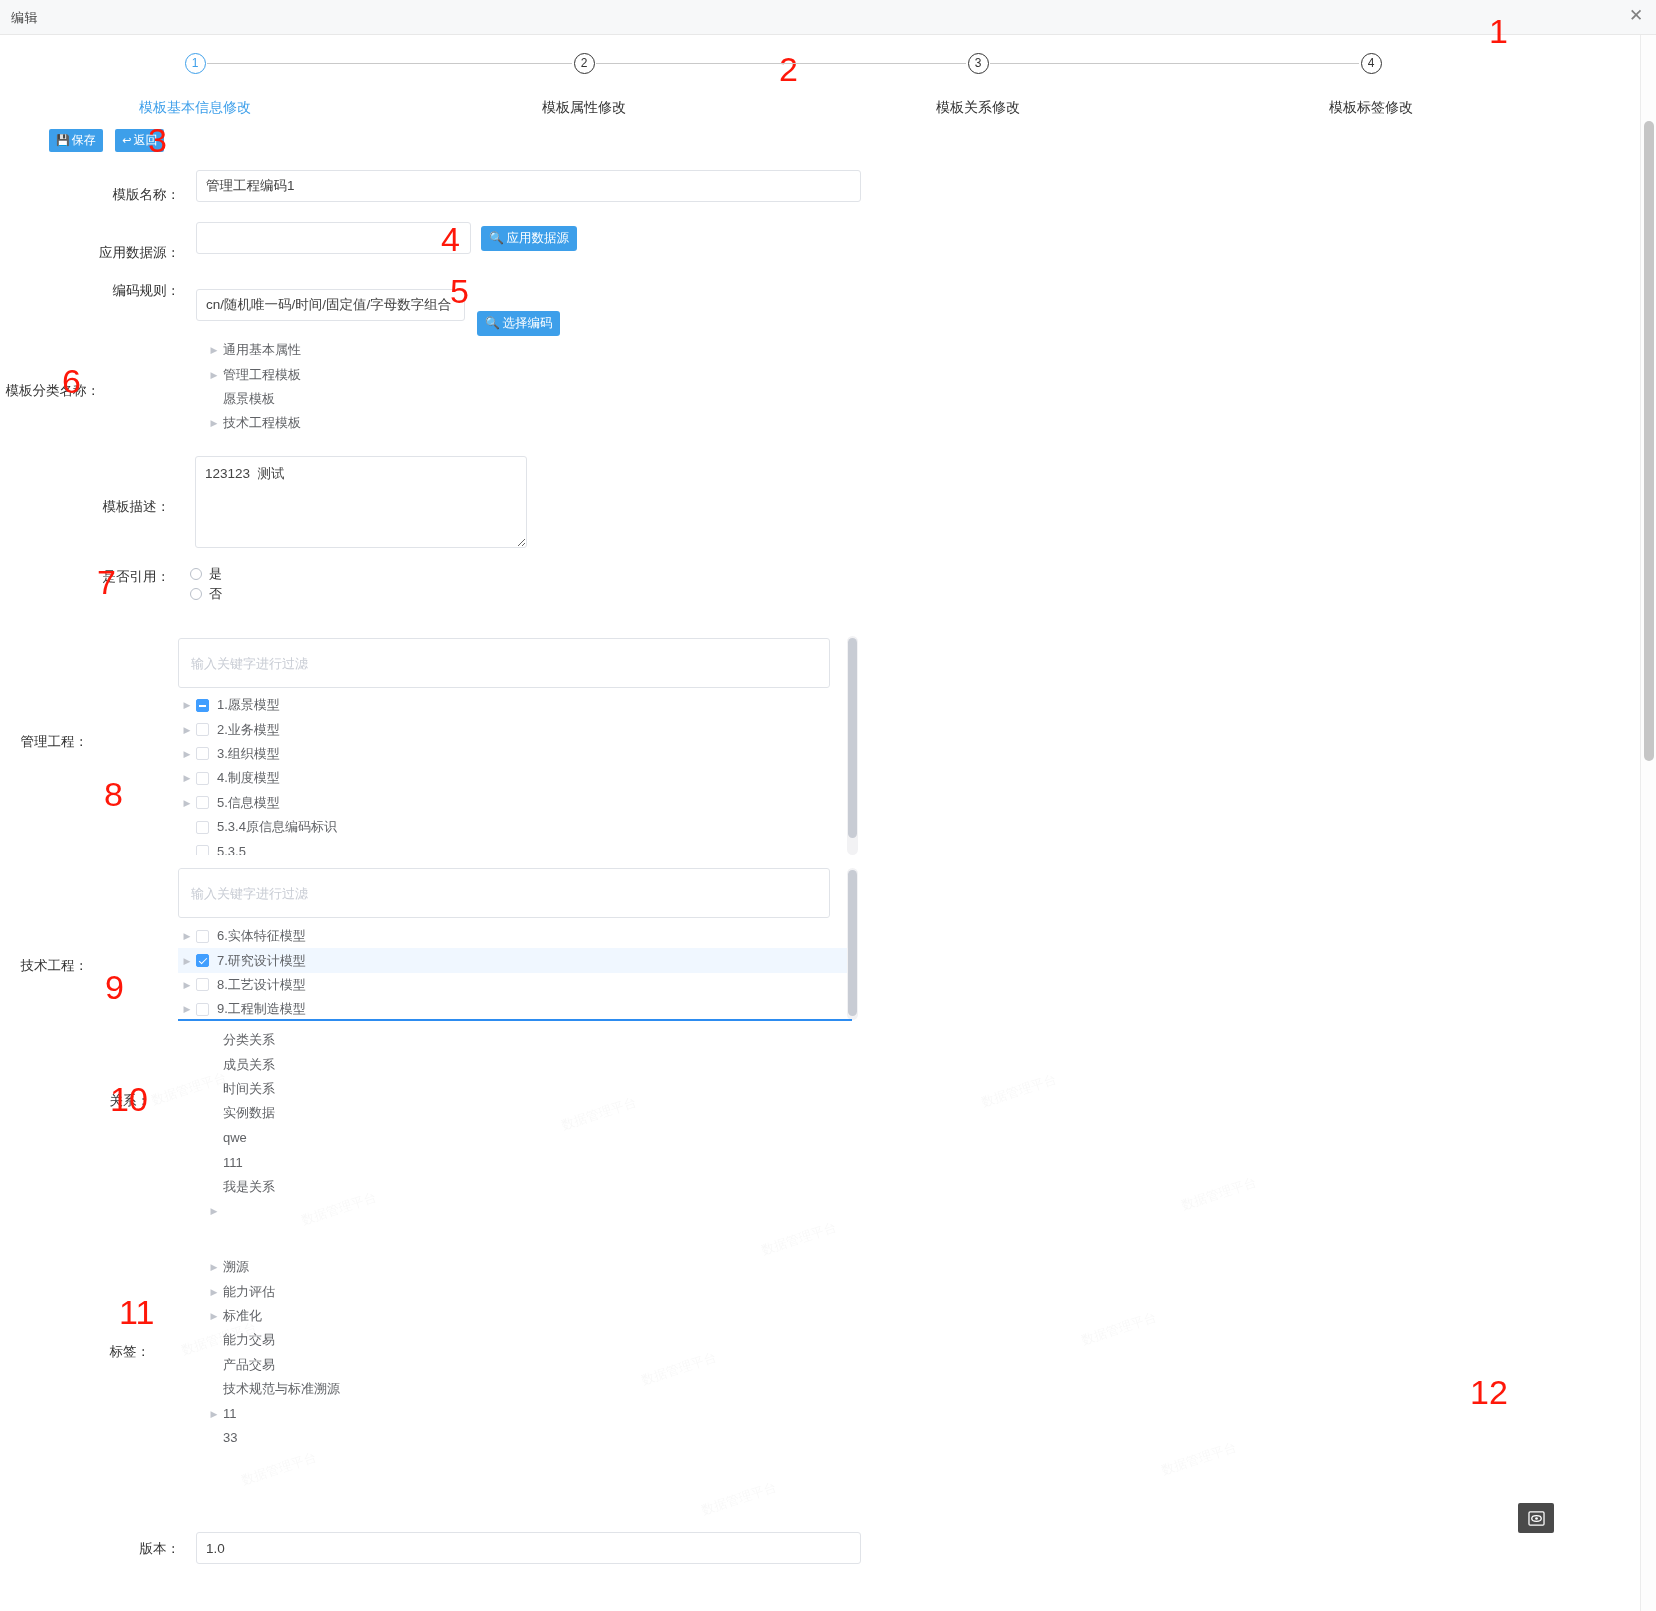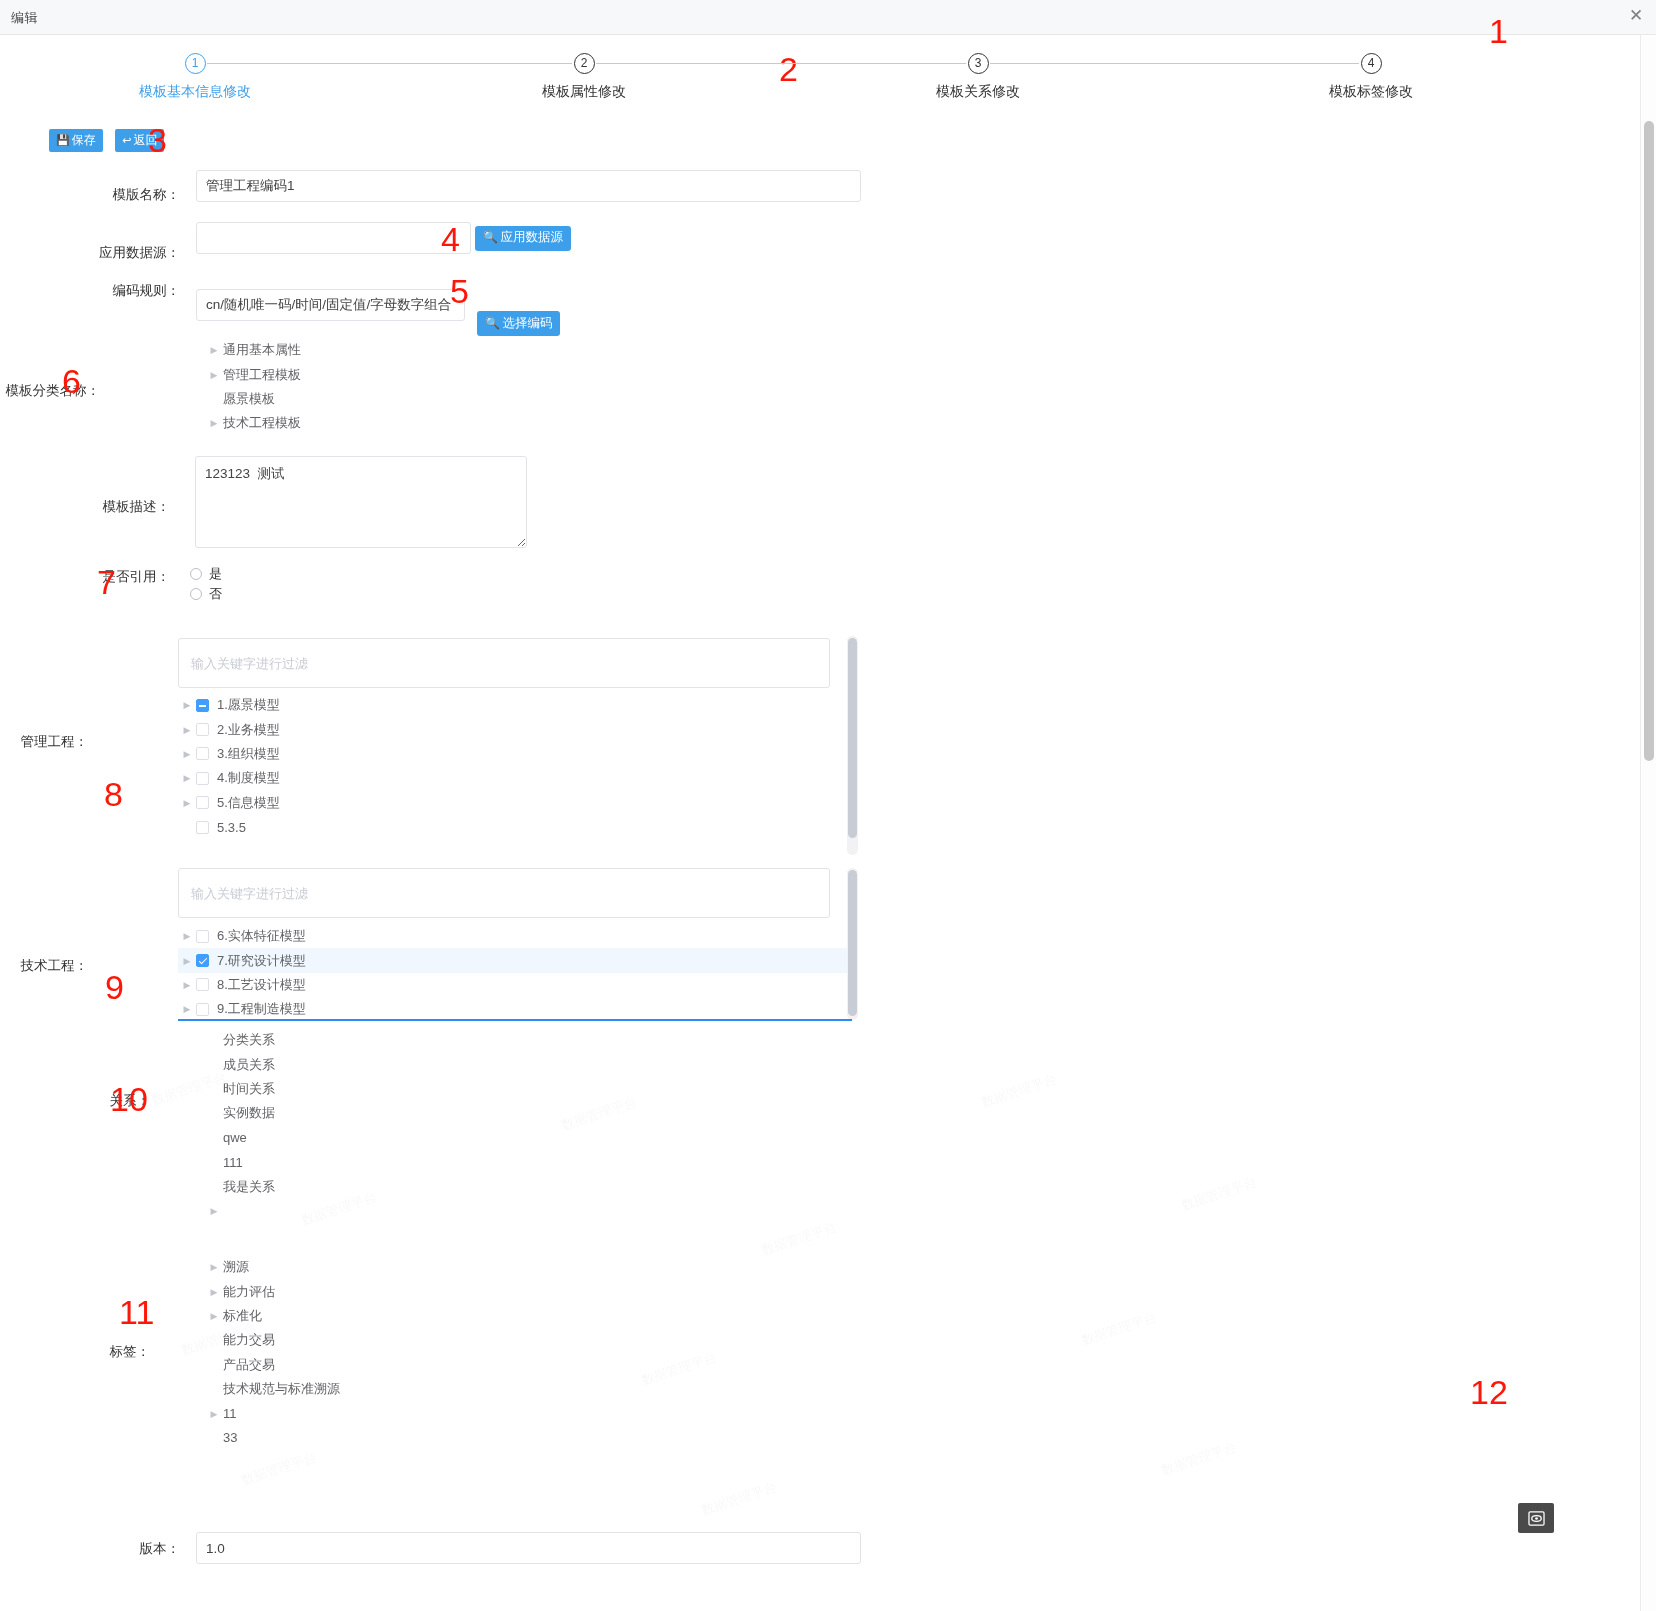--- a/index.html
+++ b/index.html
@@ -65,21 +65,21 @@
     background: #fff;
     margin: 0 auto;
     font-size: 12px;
     line-height: 19px;
     color: #333;
     position: relative;
     z-index: 3;
   }
   .step.active .step-circle { border-color: #3d9fea; color: #3d9fea; }
   .step-label {
-    margin-top: 9px;
+    margin-top: 25px;
     font-size: 14px;
     color: #333;
     white-space: nowrap;
   }
   .step.active .step-label { color: #3d9fea; }
   .step-line {
     position: absolute;
     top: 28px;
     height: 1px;
     background: #c9c9c9;
@@ -366,21 +366,21 @@
       <div class="lbl" style="left:0; top:26px;padding-left:33px;">模版名称：</div>
       <div class="ctrl" style="top:10px;">
         <input class="tb" style="width: 665px;" value="管理工程编码1">
       </div>
     </div>
 
     <div class="row">
       <div class="lbl" style="left:0; top:84px;">应用数据源：</div>
       <div class="ctrl" style="top:62px;">
         <input class="tb" style="width: 275px; vertical-align: middle;" value="">
-        <span class="srch-btn" style="font-family:Liberation Mono, monospace;">
+        <span class="srch-btn" style="margin-left:6px;">
           <span class="mag">🔍</span><span>应用数据源</span>
         </span>
       </div>
     </div>
 
     <div class="row">
       <div class="lbl" style="left:0; top:122px;">编码规则：</div>
       <div class="ctrl" style="top:114px;">
         <input class="tb" style="width: 269px; vertical-align: middle;" value="cn/随机唯一码/时间/固定值/字母数字组合">
         <span class="srch-btn" style="margin-left:8px;margin-top:37px;">
@@ -461,20 +461,25 @@
           <span class="tlabel">4.制度模型</span>
         </div>
         <div class="tnode">
           <span class="arrow">▶</span>
           <span class="cbx"></span>
           <span class="tlabel">5.信息模型</span>
         </div>
         <div class="tnode">
           <span class="arrow empty">▶</span>
           <span class="cbx"></span>
+          <span class="tlabel">5.3.4原信息编码标识</span>
+        </div>
+        <div class="tnode">
+          <span class="arrow empty">▶</span>
+          <span class="cbx"></span>
           <span class="tlabel">5.3.5</span>
         </div>
       </div>
     <div class="pscroll" style="top:24px; height:219px;">
       <div class="thumb" style="top:2px; height:200px;"></div>
     </div>
   </div>
 
   <div class="row">
     <div class="lbl" style="position:absolute; left:-92px; top:957px;">技术工程：</div>

